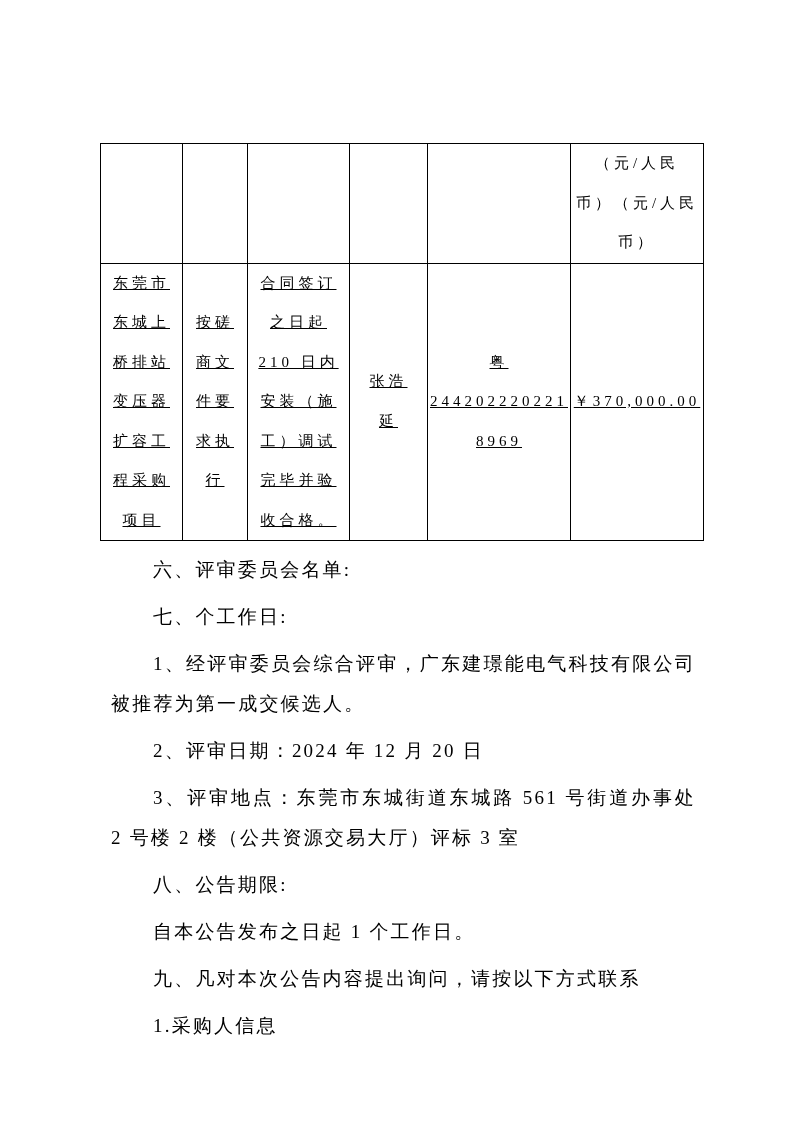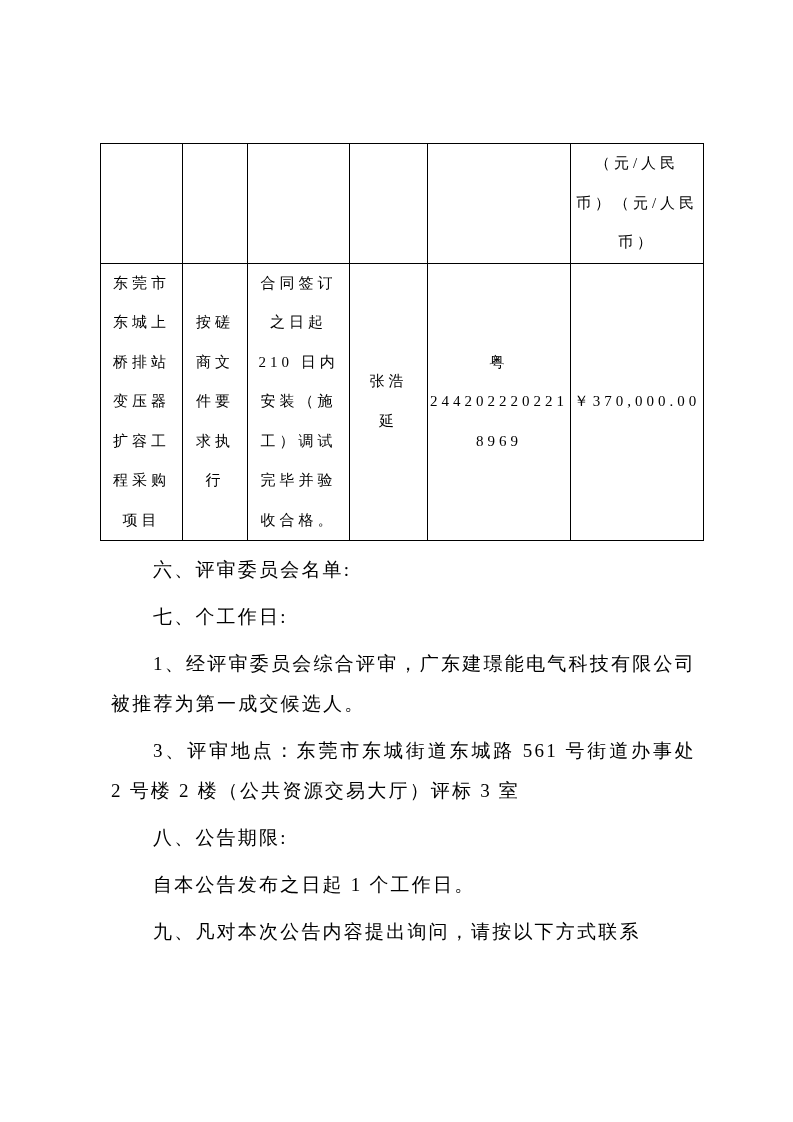--- a/index.html
+++ b/index.html
@@ -27,21 +27,21 @@
     text-align: center;
     vertical-align: middle;
     font-size: 15px;
     line-height: 39.5px;
     letter-spacing: 4px;
     white-space: pre-line;
     padding: 0;
     overflow: hidden;
   }
   tr.header-row { height: 117px; margin-left: 20px; }
-  tr.data-row   { height: 277px; }
+  tr.data-row   { height: 277px; text-decoration: underline; }
   td.cell-cert   { letter-spacing: 1px; }
   td.cell-amount { letter-spacing: 0; margin-left: 24px; }
   .doc-body {
     position: absolute;
     left: 104px;
     top: 543px;
     width: 599px;
   }
   .doc-body p {
     font-size: 19px;
@@ -105,19 +105,21 @@
 8969</td>
       <td class="cell-amount">￥370,000.00</td>
     </tr>
   </tbody>
     </table>
 
   <div class="doc-body">
     <p>六、评审委员会名单:</p>
     <p>七、个工作日:</p>
     <p>1、经评审委员会综合评审，广东建璟能电气科技有限公司被推荐为第一成交候选人。</p>
+    <p>2、评审日期：2024 年 12 月 20 日</p>
     <p>3、评审地点：东莞市东城街道东城路 561 号街道办事处 2 号楼 2 楼（公共资源交易大厅）评标 3 室</p>
     <p>八、公告期限:</p>
     <p>自本公告发布之日起 1 个工作日。</p>
     <p>九、凡对本次公告内容提出询问，请按以下方式联系</p>
+    <p>1.采购人信息</p>
   </div>
 
 </div>
 
 </body></html>

